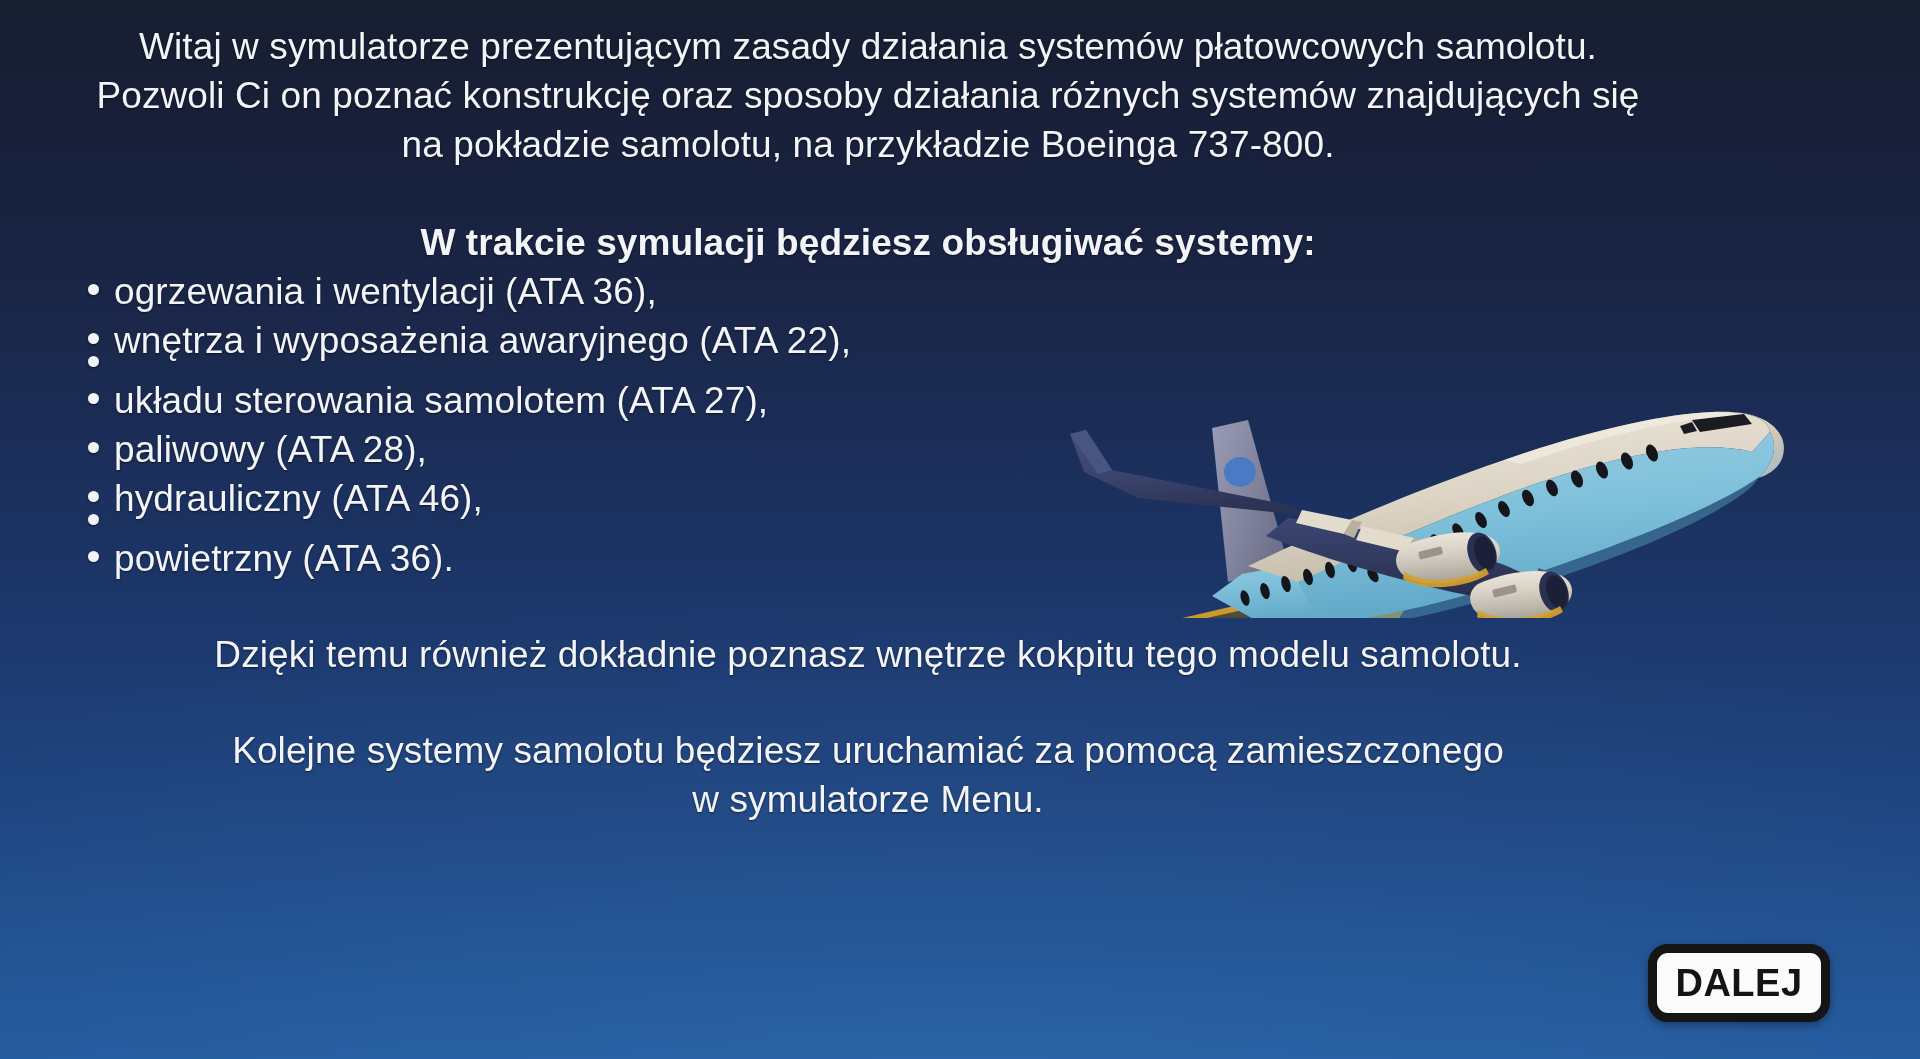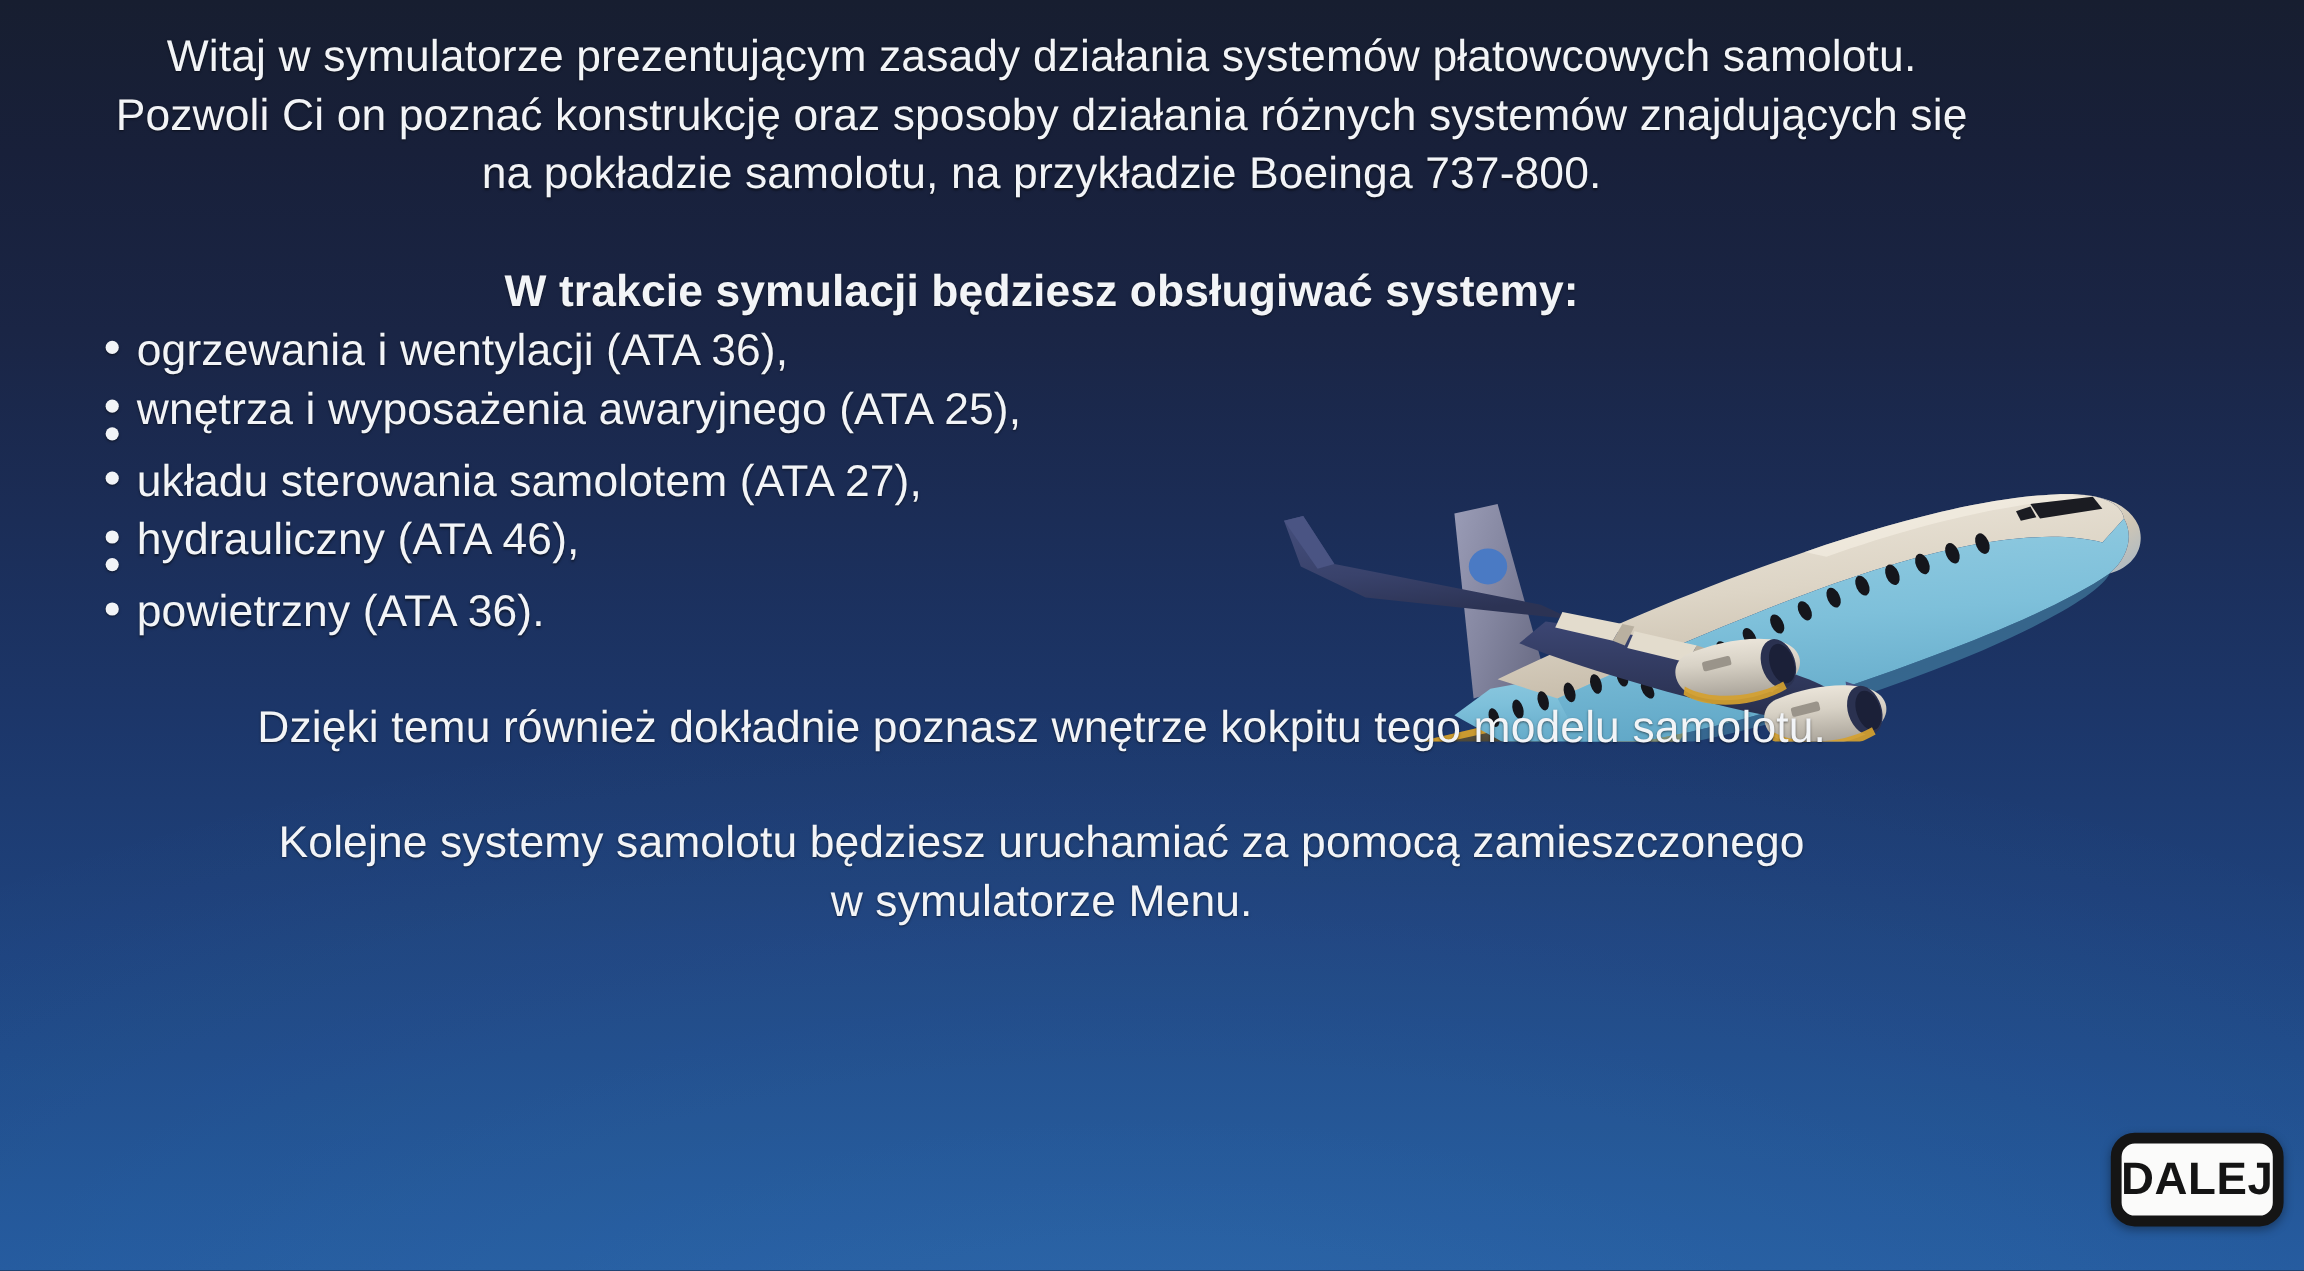--- a/index.html
+++ b/index.html
@@ -91,23 +91,23 @@
     top: 368px;
     width: 740px;
     height: 250px;
     z-index: 3;
   }
   #airplane svg { display: block; width: 100%; height: 100%; }
 
   
   #dalej-button {
     position: absolute;
-    left: 1759px;
+    left: 1648px;
     top: 944px;
-    width: 144px;
+    width: 182px;
     height: 78px;
     background: #fbfbfa;
     border: 9px solid #151515;
     border-radius: 20px;
     box-sizing: border-box;
     display: flex;
     align-items: center;
     justify-content: center;
     cursor: pointer;
     z-index: 10;
@@ -136,28 +136,32 @@
     <div class="spacer-lg"></div>
 
     <div class="heading">W trakcie symulacji będziesz obsługiwać systemy:</div>
 
     <div class="bullet-row">
       <span class="bullet-dot"></span>
       <span>ogrzewania i wentylacji (ATA 36),</span>
     </div>
     <div class="bullet-row">
       <span class="bullet-dot"></span>
-      <span>wnętrza i wyposażenia awaryjnego (ATA 25),</span>
+      <span>wnętrza i wyposażenia awaryjnego (ATA 22),</span>
     </div>
     <div class="bullet-row">
       <span class="bullet-dot"></span>
     </div>
     <div class="bullet-row">
       <span class="bullet-dot"></span>
       <span>układu sterowania samolotem (ATA 27),</span>
+    </div>
+    <div class="bullet-row">
+      <span class="bullet-dot"></span>
+      <span>paliwowy (ATA 28),</span>
     </div>
     <div class="bullet-row">
       <span class="bullet-dot"></span>
       <span>hydrauliczny (ATA 46),</span>
     </div>
     <div class="bullet-row">
       <span class="bullet-dot"></span>
     </div>
     <div class="bullet-row">
       <span class="bullet-dot"></span>

